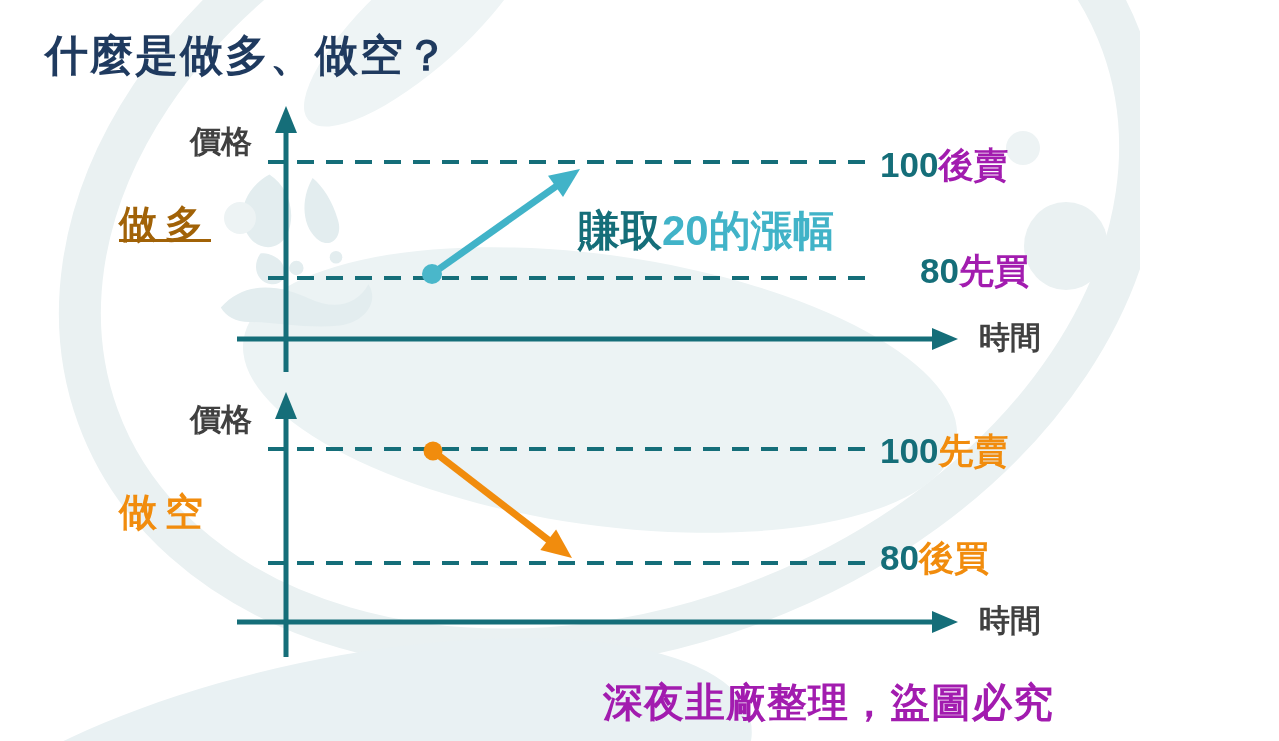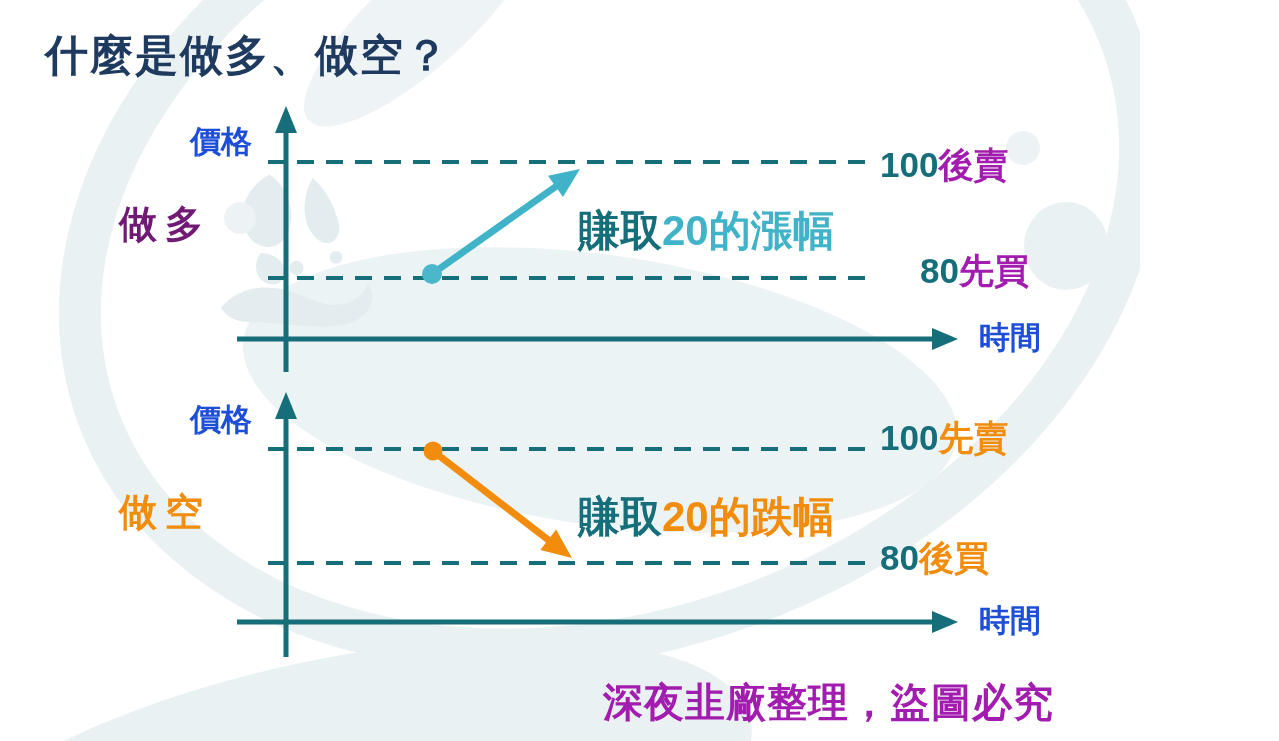--- a/index.html
+++ b/index.html
@@ -17,37 +17,37 @@
     font-weight:700;
     white-space:nowrap;
     line-height:1;
   }
   .title{
     left:45px;top:34px;
     font-size:43px;
     color:#1f3a5f;
     letter-spacing:2px;
   }
-  .axis-label{font-size:31px;color:#1d4ed8;}
+  .axis-label{font-size:31px;color:#404040;}
   .y-label-1{left:190px;top:126px;}
   .y-label-2{left:190px;top:404px;}
   .x-label-1{left:979px;top:322px;}
   .x-label-2{left:979px;top:605px;}
   .side-label{font-size:38px;letter-spacing:8px;}
-  .side-long{left:119px;top:205px;color:#701a75;}
+  .side-long{left:119px;top:205px;color:#a16207;text-decoration:underline;}
   .side-short{left:119px;top:493px;color:#f18c0d;}
   .annotation{font-size:42px;color:#156e79;}
   .anno-1{left:578px;top:210px;}
   .anno-2{left:578px;top:496px;}
   .anno-highlight-cyan{color:#41b3c8;}
   .anno-highlight-orange{color:#f18c0d;}
   .level{font-size:35px;color:#156e79;}
   .lvl-1a{left:880px;top:147px;}
   .lvl-1b{left:880px;top:253px;margin-left:40px;}
-  .lvl-2a{left:880px;top:420px;}
+  .lvl-2a{left:880px;top:433px;}
   .lvl-2b{left:880px;top:540px;}
   .action-cyan{color:#a21caf;}
   .action-orange{color:#f18c0d;}
   .footer-credit{
     right:86px;top:682px;
     font-size:40px;
     color:#a21caf;
     letter-spacing:1px;
   }
   .logo-box{
@@ -117,21 +117,20 @@
 
   <div class="lbl axis-label y-label-1">價格</div>
   <div class="lbl side-label side-long">做多</div>
   <div class="lbl annotation anno-1"><span>賺取</span><span class="anno-highlight-cyan">20的漲幅</span></div>
   <div class="lbl level lvl-1a"><span>100</span><span class="action-cyan">後賣</span></div>
   <div class="lbl level lvl-1b"><span>80</span><span class="action-cyan">先買</span></div>
   <div class="lbl axis-label x-label-1">時間</div>
 
   <div class="lbl axis-label y-label-2">價格</div>
   <div class="lbl side-label side-short">做空</div>
-  <div class="lbl annotation anno-2"><span>賺取</span><span class="anno-highlight-orange">20的跌幅</span></div>
   <div class="lbl level lvl-2a"><span>100</span><span class="action-orange">先賣</span></div>
   <div class="lbl level lvl-2b"><span>80</span><span class="action-orange">後買</span></div>
   <div class="lbl axis-label x-label-2">時間</div>
 
   <div class="lbl footer-credit">深夜韭廠整理，盜圖必究</div>
   <div class="logo-box">
     <svg width="44" height="48" viewBox="0 0 100 100">
       <use href="#splash-glyph" fill="#a2c7cc"></use>
     </svg>
   </div>

